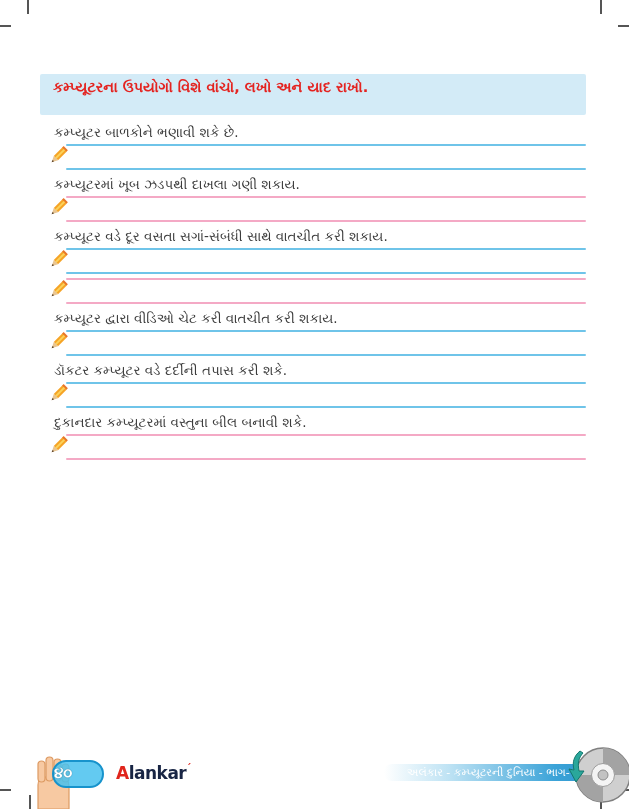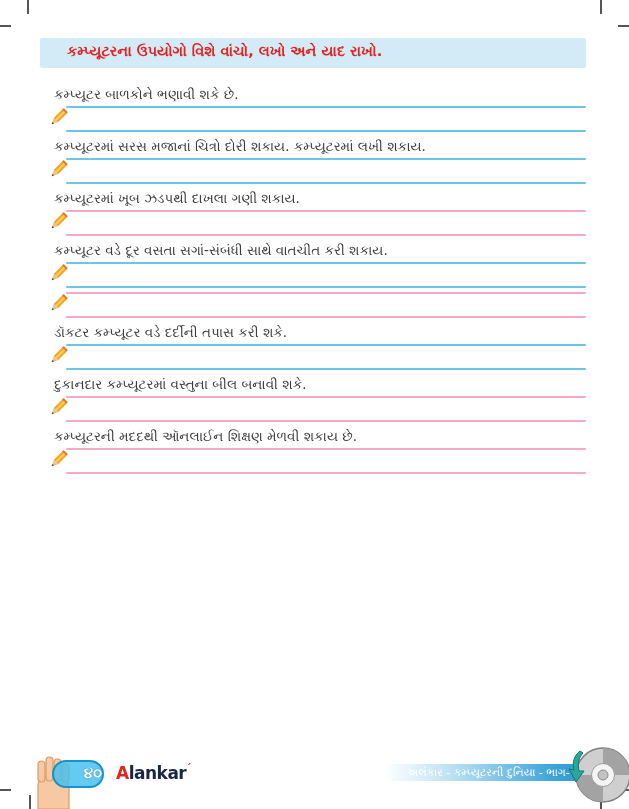--- a/index.html
+++ b/index.html
@@ -15,24 +15,24 @@
   .crop.tr-h{right:0;top:25px;width:11px;height:2px;}
   .crop.bl-v{left:29px;bottom:0;width:2px;height:14px;}
   .crop.bl-h{left:0;bottom:18px;width:11px;height:2px;}
   .crop.br-v{right:27px;bottom:0;width:2px;height:14px;}
   .crop.br-h{right:0;bottom:18px;width:11px;height:2px;}
 
   .content{position:absolute;left:40px;top:38px;width:546px;}
   .header-band{
     background:var(--header-bg,#d3ebf7);
     color:var(--header-text,#e42320);
-    font-weight:bold;font-size:14.5px;line-height:27px;height:30px;
-    padding-left:27px;border-radius:2px;white-space:nowrap;overflow:hidden;
-  }
-  .items{margin-top:16px;}
+    font-weight:bold;font-size:14.5px;line-height:27px;height:41px;
+    padding-left:13px;border-radius:2px;white-space:nowrap;overflow:hidden;margin-top:36px;
+  }
+  .items{margin-top:7px;}
   .item{margin-bottom:4px;}
   .statement{
     color:var(--statement-text,#3b3b3b);
     font-size:13.5px;line-height:20px;height:20px;
     padding-left:14px;white-space:nowrap;overflow:hidden;
   }
   .writing{position:relative;height:26px;margin-left:26px;margin-top:2px;}
   .wline{position:absolute;left:0;right:0;height:2px;border-radius:2px;}
   .wline.l1{top:0;}
   .wline.l2{top:24px;}
@@ -48,21 +48,21 @@
     white-space:nowrap;overflow:hidden;
   }
   .cd{position:absolute;left:574px;top:746px;z-index:2;}
   .arrow{position:absolute;left:566px;top:750px;z-index:3;}
   .hand{position:absolute;left:22px;top:751px;z-index:1;}
   .page-badge{
     position:absolute;left:52px;top:760px;width:52px;height:28px;z-index:2;
     background:rgba(72,193,238,0.85);
     border:2.5px solid var(--badge-border,#1793cc);
     border-radius:14px;box-sizing:border-box;
-    color:#ffffff;font-weight:bold;font-size:15px;line-height:23px;text-align:right;
+    color:#ffffff;font-weight:bold;font-size:15px;line-height:23px;text-align:left;
     text-shadow:0 0 1px #0b5e86;
   }
   .logo{position:absolute;left:116px;top:763px;z-index:1;font-weight:800;font-size:17px;letter-spacing:-0.5px;white-space:nowrap;}
   .logo .logo-a{color:var(--logo-red,#e0251c);}
   .logo .logo-rest{color:var(--logo-dark,#182544);text-align:center;}
   .logo .logo-mark{color:var(--logo-red,#e0251c);font-size:10px;vertical-align:super;}
 </style>
 </head>
 <body>
 
@@ -95,38 +95,20 @@
                   <polygon points="7,13 13,13 10,19" fill="#e9c591"></polygon>
                   <polygon points="9,16.6 11,16.6 10,19" fill="#4a3420"></polygon>
                 </g>
               </svg>
             </span>
             <div class="wline l2" style="background-color: rgb(111, 196, 233);"></div>
           </div>
         </div>
 
 
-        <div class="item">
-          <div class="statement">કમ્પ્યૂટરમાં સરસ મજાનાં ચિત્રો દોરી શકાય. કમ્પ્યૂટરમાં લખી શકાય.</div>
-          <div class="writing">
-            <div class="wline l1" style="background-color: rgb(111, 196, 233);"></div>
-            <span class="pencil">
-              <svg width="20" height="20" viewBox="0 0 20 20">
-                <g transform="rotate(45 10 10)">
-                  <rect x="7" y="-1" width="6" height="2.5" fill="#e8762a"></rect>
-                  <rect x="7" y="1" width="6" height="12" fill="#f6a426"></rect>
-                  <rect x="9" y="1" width="2" height="12" fill="#fbd35c"></rect>
-                  <polygon points="7,13 13,13 10,19" fill="#e9c591"></polygon>
-                  <polygon points="9,16.6 11,16.6 10,19" fill="#4a3420"></polygon>
-                </g>
-              </svg>
-            </span>
-            <div class="wline l2" style="background-color: rgb(111, 196, 233);"></div>
-          </div>
-        </div>
 
 
         <div class="item">
           <div class="statement">કમ્પ્યૂટરમાં ખૂબ ઝડપથી દાખલા ગણી શકાય.</div>
           <div class="writing">
             <div class="wline l1" style="background-color: rgb(244, 169, 197);"></div>
             <span class="pencil">
               <svg width="20" height="20" viewBox="0 0 20 20">
                 <g transform="rotate(45 10 10)">
                   <rect x="7" y="-1" width="6" height="2.5" fill="#e8762a"></rect>
@@ -171,20 +153,38 @@
                   <rect x="9" y="1" width="2" height="12" fill="#fbd35c"></rect>
                   <polygon points="7,13 13,13 10,19" fill="#e9c591"></polygon>
                   <polygon points="9,16.6 11,16.6 10,19" fill="#4a3420"></polygon>
                 </g>
               </svg>
             </span>
             <div class="wline l2" style="background-color: rgb(244, 169, 197);"></div>
           </div>
         </div>
 
+        <div class="item">
+          <div class="statement">કમ્પ્યૂટર દ્વારા વીડિઓ ચેટ કરી વાતચીત કરી શકાય.</div>
+          <div class="writing">
+            <div class="wline l1" style="background-color: rgb(111, 196, 233);"></div>
+            <span class="pencil">
+              <svg width="20" height="20" viewBox="0 0 20 20">
+                <g transform="rotate(45 10 10)">
+                  <rect x="7" y="-1" width="6" height="2.5" fill="#e8762a"></rect>
+                  <rect x="7" y="1" width="6" height="12" fill="#f6a426"></rect>
+                  <rect x="9" y="1" width="2" height="12" fill="#fbd35c"></rect>
+                  <polygon points="7,13 13,13 10,19" fill="#e9c591"></polygon>
+                  <polygon points="9,16.6 11,16.6 10,19" fill="#4a3420"></polygon>
+                </g>
+              </svg>
+            </span>
+            <div class="wline l2" style="background-color: rgb(111, 196, 233);"></div>
+          </div>
+        </div>
 
         <div class="item">
           <div class="statement">ડૉકટર કમ્પ્યૂટર વડે દર્દીની તપાસ કરી શકે.</div>
           <div class="writing">
             <div class="wline l1" style="background-color: rgb(111, 196, 233);"></div>
             <span class="pencil">
               <svg width="20" height="20" viewBox="0 0 20 20">
                 <g transform="rotate(45 10 10)">
                   <rect x="7" y="-1" width="6" height="2.5" fill="#e8762a"></rect>
                   <rect x="7" y="1" width="6" height="12" fill="#f6a426"></rect>
@@ -212,38 +212,20 @@
                   <polygon points="9,16.6 11,16.6 10,19" fill="#4a3420"></polygon>
                 </g>
               </svg>
             </span>
             <div class="wline l2" style="background-color: rgb(244, 169, 197);"></div>
           </div>
         </div>
 
 
 
-        <div class="item">
-          <div class="statement">કમ્પ્યૂટરની મદદથી ઑનલાઈન શિક્ષણ મેળવી શકાય છે.</div>
-          <div class="writing">
-            <div class="wline l1" style="background-color: rgb(244, 169, 197);"></div>
-            <span class="pencil">
-              <svg width="20" height="20" viewBox="0 0 20 20">
-                <g transform="rotate(45 10 10)">
-                  <rect x="7" y="-1" width="6" height="2.5" fill="#e8762a"></rect>
-                  <rect x="7" y="1" width="6" height="12" fill="#f6a426"></rect>
-                  <rect x="9" y="1" width="2" height="12" fill="#fbd35c"></rect>
-                  <polygon points="7,13 13,13 10,19" fill="#e9c591"></polygon>
-                  <polygon points="9,16.6 11,16.6 10,19" fill="#4a3420"></polygon>
-                </g>
-              </svg>
-            </span>
-            <div class="wline l2" style="background-color: rgb(244, 169, 197);"></div>
-          </div>
-        </div>
       </div>
   </div>
 
   <div class="footer-bar">અલંકાર - કમ્પ્યૂટરની દુનિયા - ભાગ-૧</div>
 
   <span class="cd">
     <svg width="58" height="58" viewBox="0 0 58 58">
       <circle cx="29" cy="29" r="27" fill="#cfcfcf" stroke="#7f7f7f" stroke-width="1.5"></circle>
       <path d="M29 2 A27 27 0 0 1 56 29 L40 29 A11 11 0 0 0 29 18 Z" fill="#a3a3a3"></path>
       <path d="M29 56 A27 27 0 0 1 2 29 L18 29 A11 11 0 0 0 29 40 Z" fill="#a3a3a3"></path>

